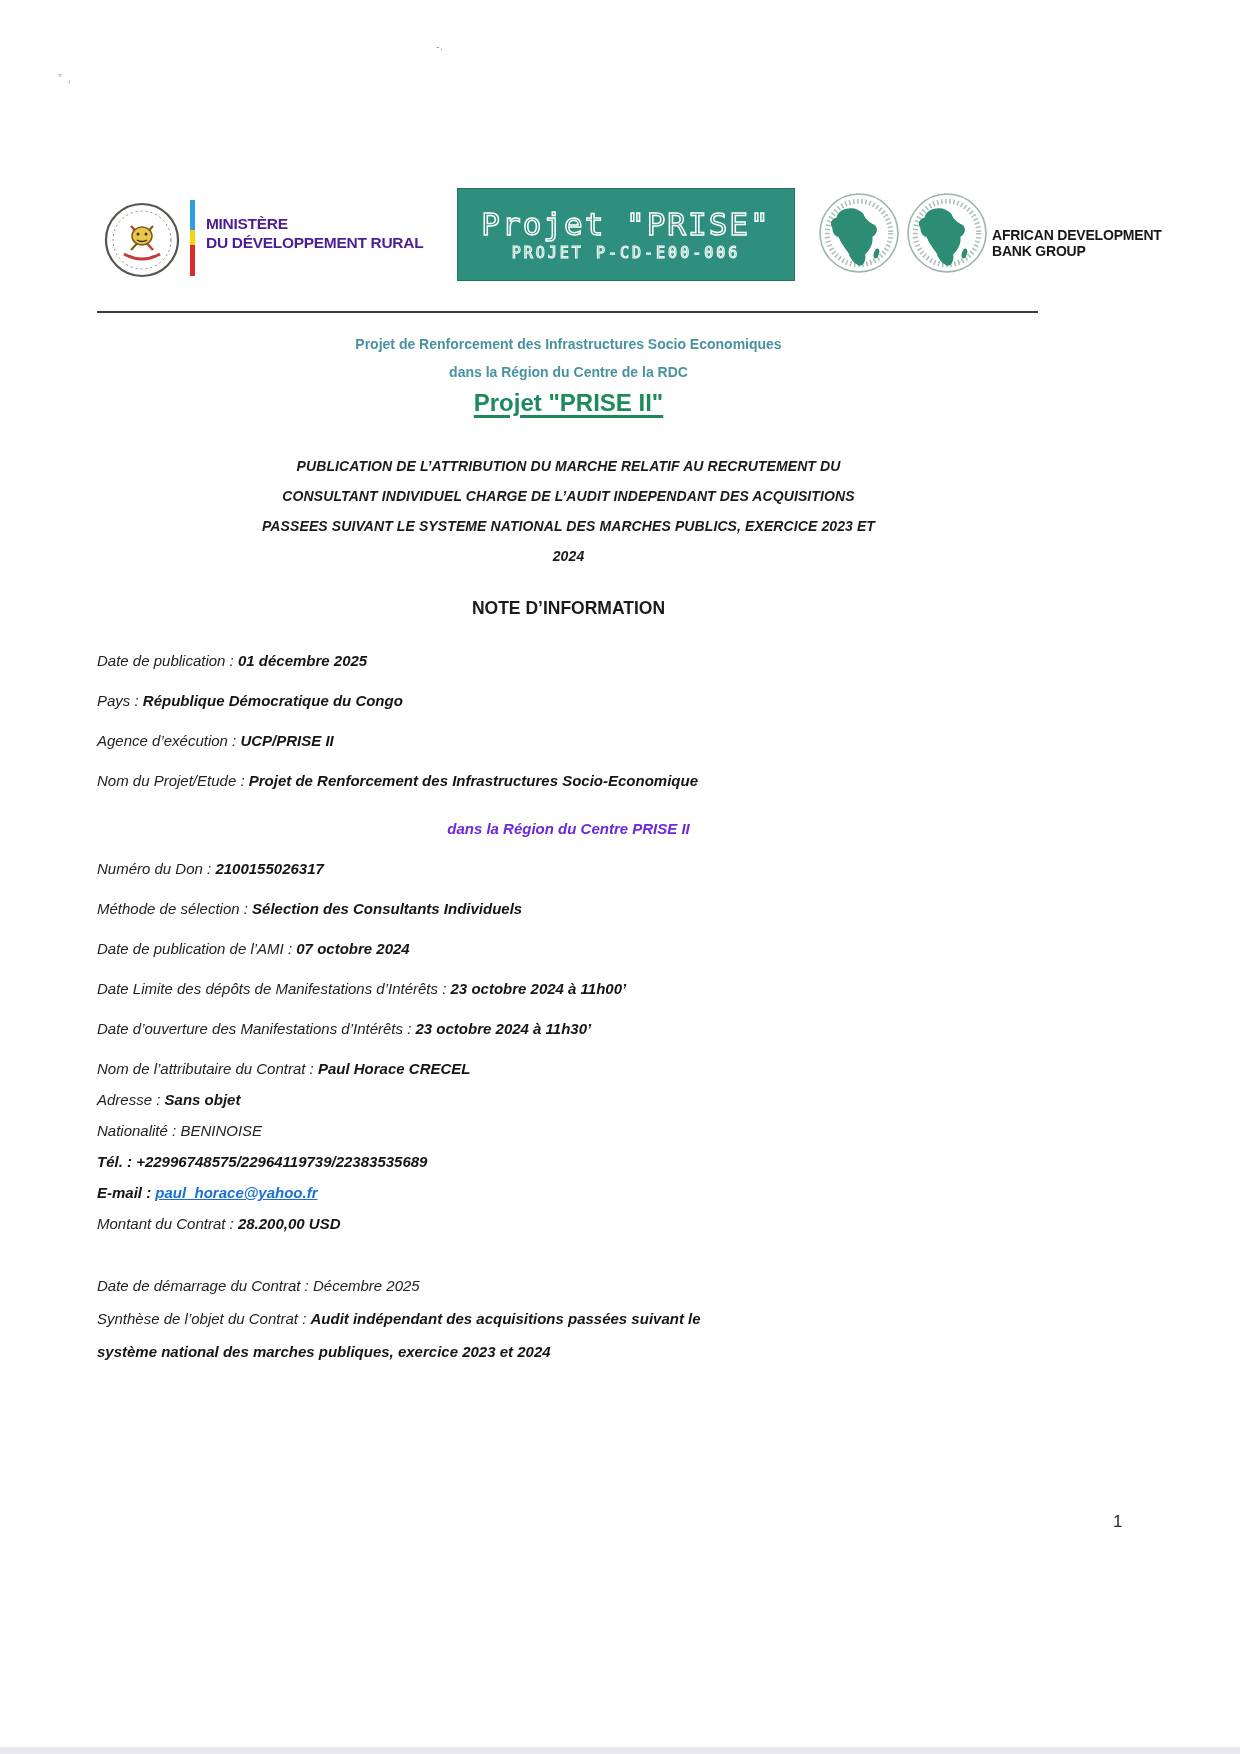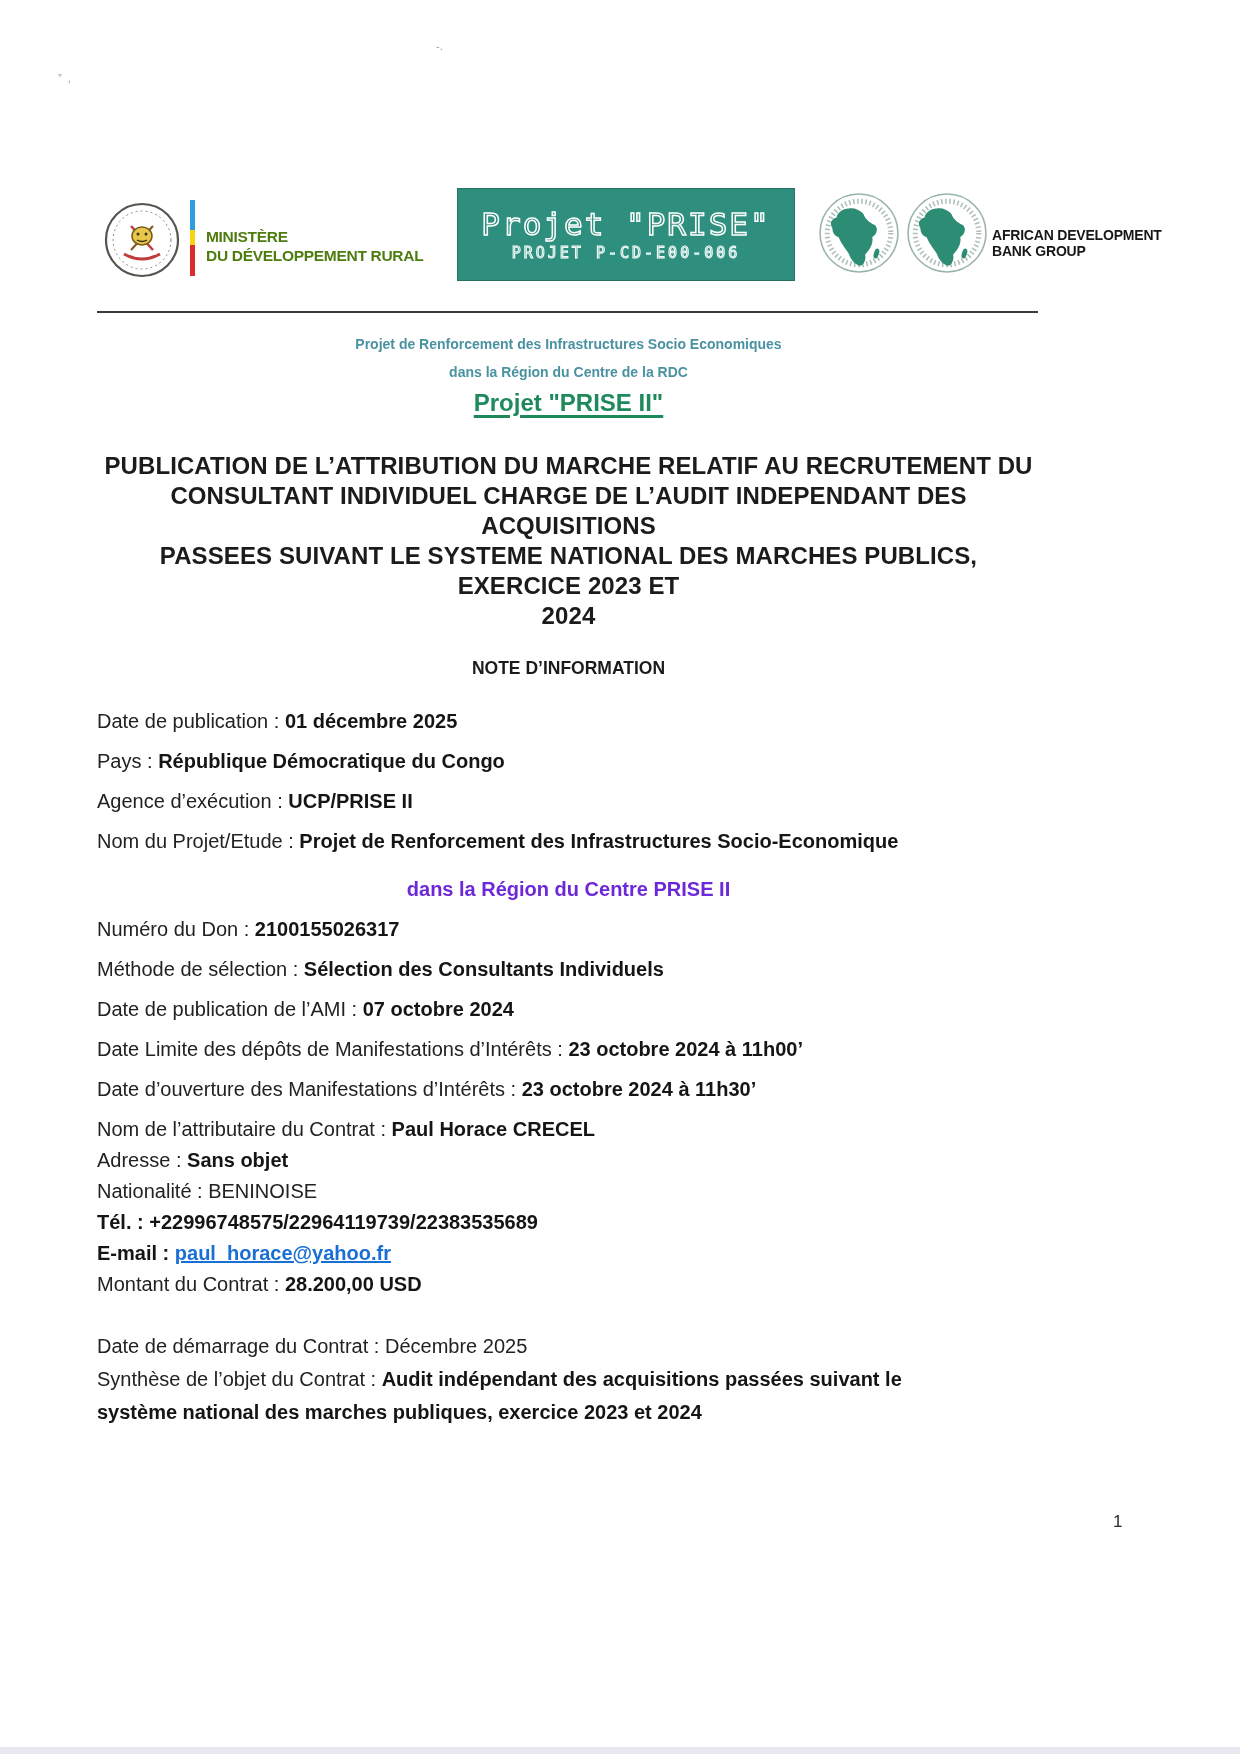--- a/index.html
+++ b/index.html
@@ -15,22 +15,22 @@
 
   
   .seal { position:absolute; left:104px; top:202px; width:76px; height:76px; }
   .flagbar { position:absolute; left:190px; top:200px; width:5px; height:76px; display:flex; flex-direction:column; }
   .flagbar span { display:block; width:100%; }
   .flag-blue { height:30px; background:#2b9fdf; }
   .flag-yellow { height:15px; background:#f6d515; }
   .flag-red { height:31px; background:#dd2a2a; }
   .ministry-text {
     position:absolute; left:206px; top:214px;
-    font-size:15.5px; font-weight:bold; color:#4d7c0f;
-    letter-spacing:-0.3px; line-height:19px;margin-top:13px;
+    font-size:15.5px; font-weight:bold; color:#4c1d95;
+    letter-spacing:-0.3px; line-height:19px;
   }
   .banner {
     position:absolute; left:457px; top:188px; width:338px; height:93px;
     background:#2f8f7e; border:1px solid #257263;
     display:flex; flex-direction:column; align-items:center; justify-content:center;
     text-align:center;
   }
   .banner-title {
     font-family:"DejaVu Sans Mono", monospace;
     font-size:31px; letter-spacing:2px; color:#f2fbf8; line-height:36px;
@@ -60,29 +60,29 @@
     font-size:14px; line-height:28px;
   }
   .prise2 {
     text-align:center; margin-top:3px;
     color:#1e8a5c; font-weight:bold; font-size:24px;
     text-decoration:underline; text-decoration-thickness:2.5px; text-underline-offset:4px;
   }
 
   .main-title { margin-top:34px; }
   .main-title div {
-    text-align:center; font-weight:bold; font-size:24px;
-    line-height:30px; color:#1b1b1b; letter-spacing:0.1px;
+    text-align:center; font-weight:bold; font-size:14px;
+    line-height:30px; color:#1b1b1b; letter-spacing:0.1px;font-style:italic;
   }
   .note-title {
     margin-top:27px; text-align:center;
     font-weight:bold; font-size:17.5px; color:#1b1b1b;
   }
 
-  .rows { margin-top:31px; font-size:20px; }
+  .rows { margin-top:31px; font-size:15px;font-style:italic; }
   .row { line-height:22px; }
   .sp-a { margin-bottom:18px; }
   .sp-b { margin-bottom:9px; }
   .sp-gap { margin-bottom:40px; }
   .sp-c { margin-bottom:11px; }
   .lbl { font-weight:normal; color:#222; }
   .lbl-bold { font-weight:bold; color:#151515;text-align:center; }
   .val { font-weight:bold; color:#151515; }
   .val-plain { font-weight:normal; color:#222; }
   .val2-centered { display:block; text-align:center; margin-top:26px; font-weight:bold; color:#6d28d9; }

